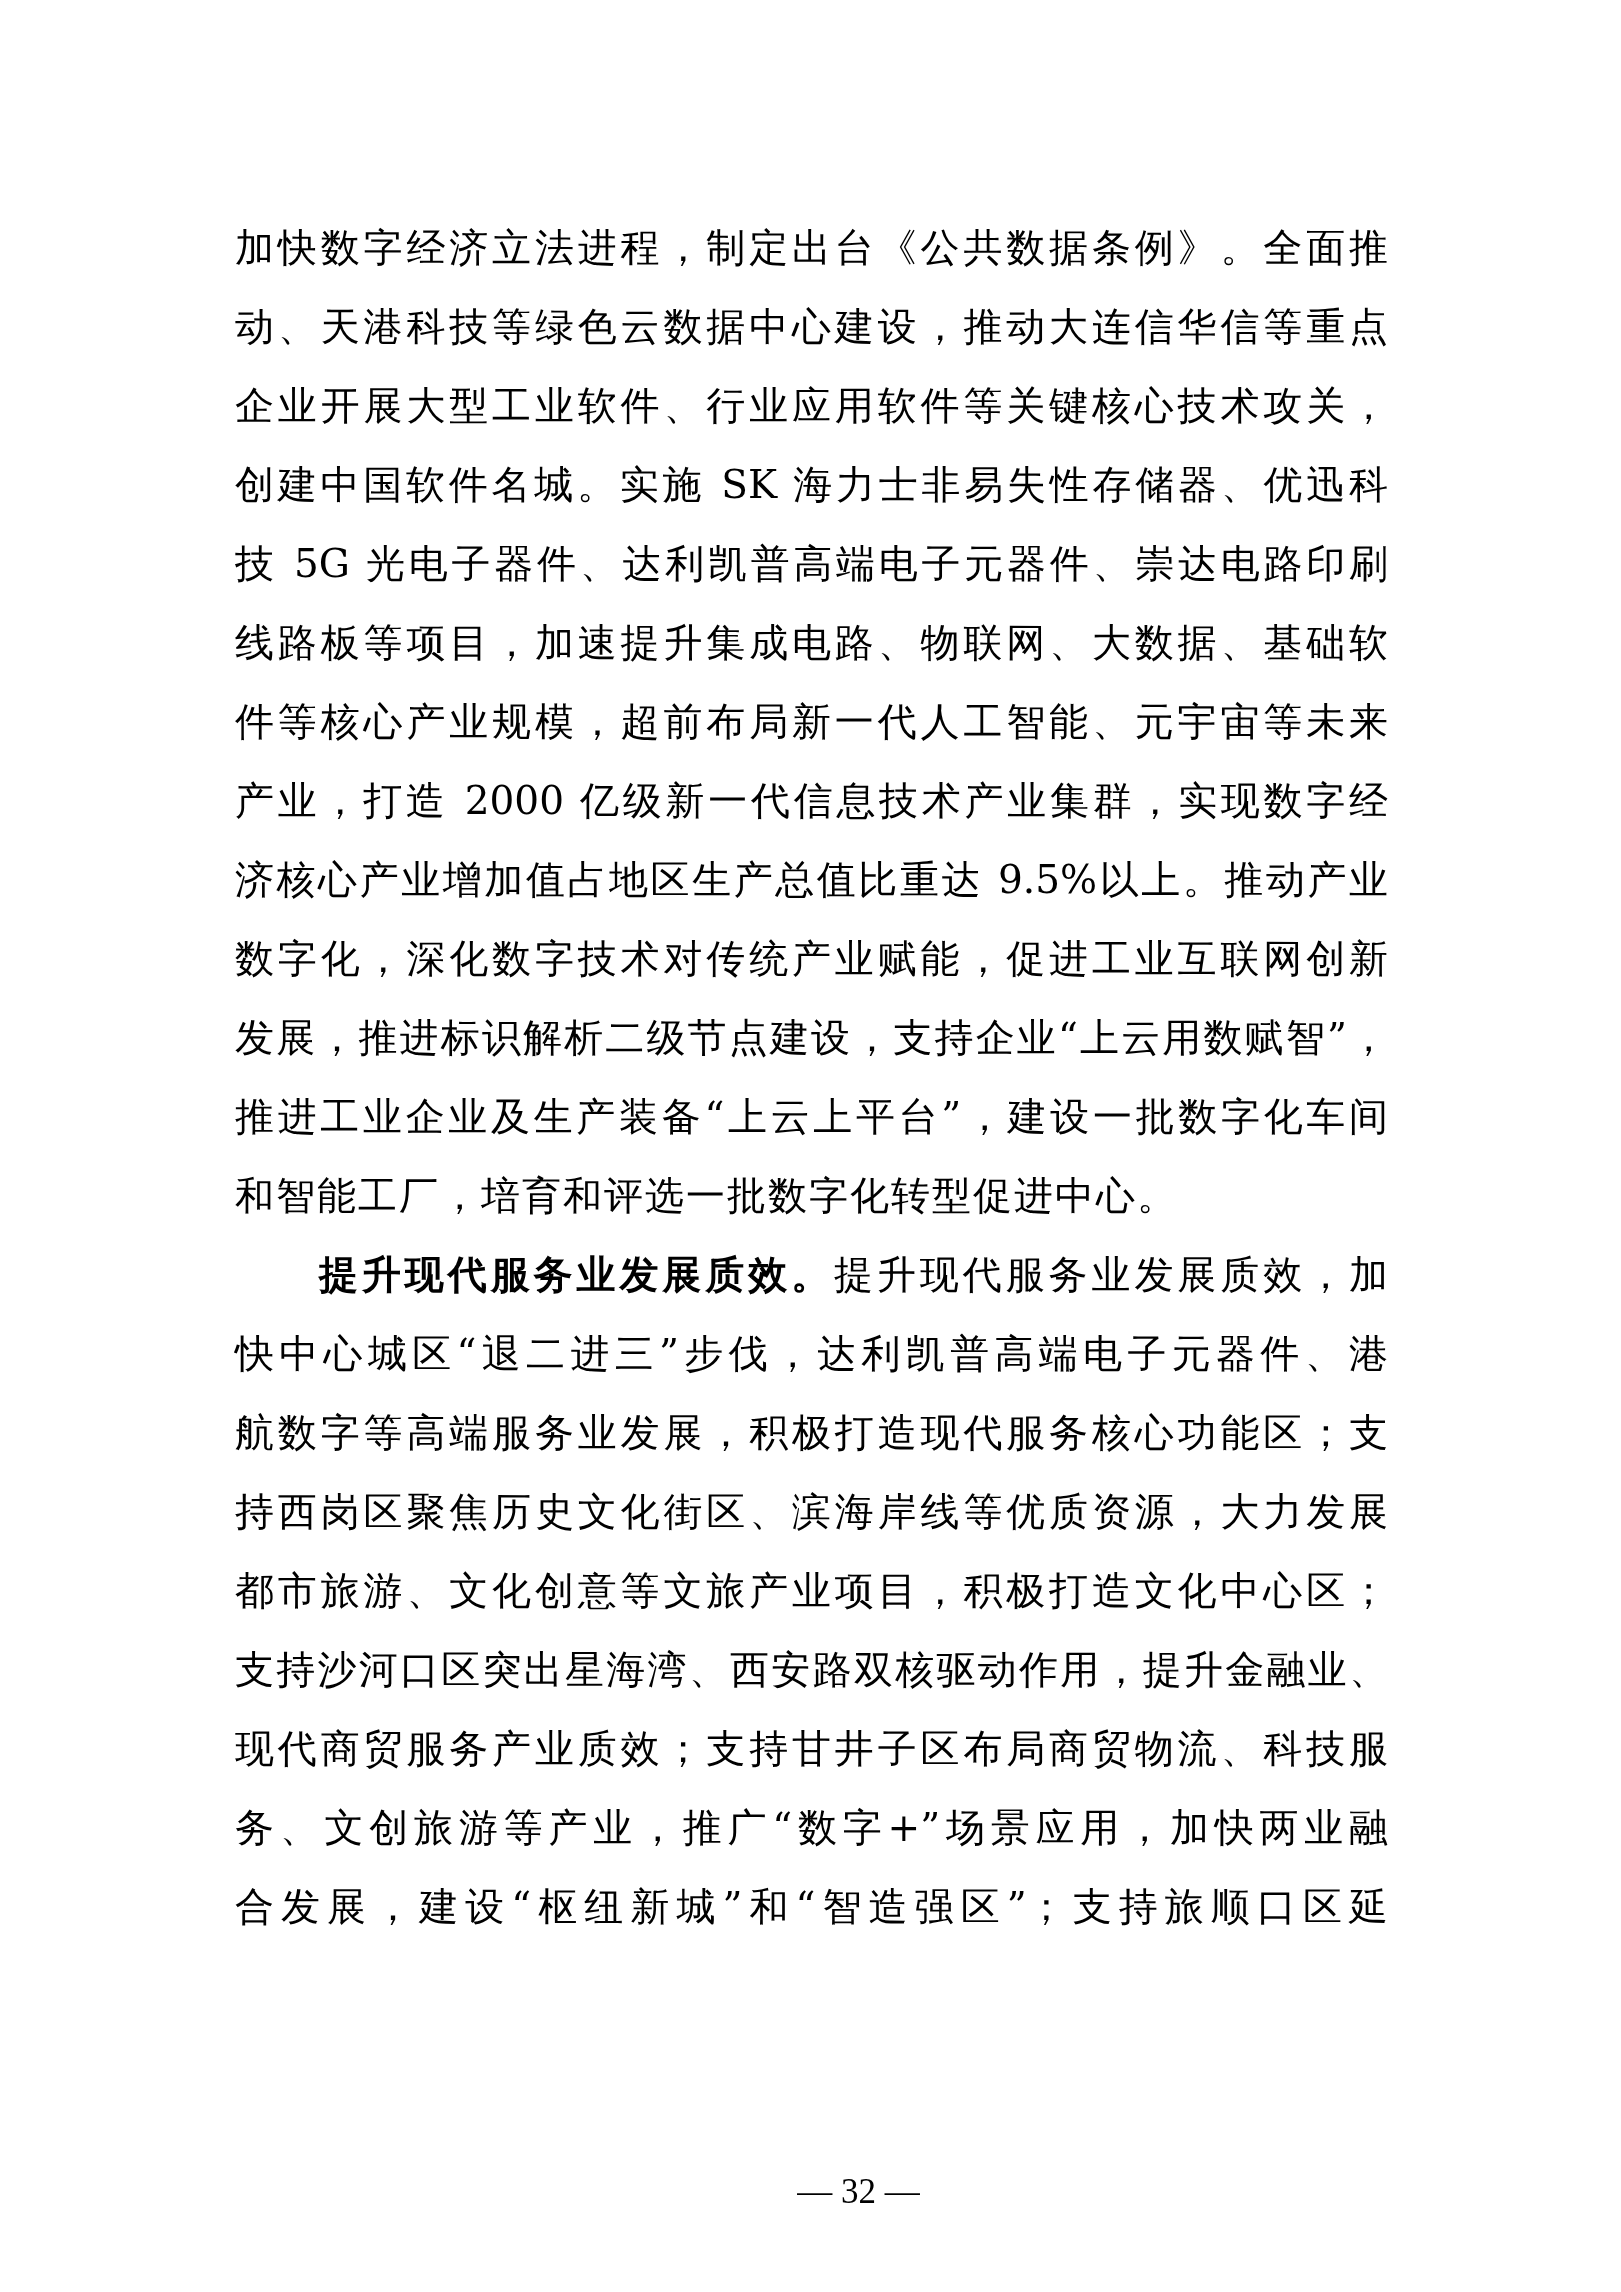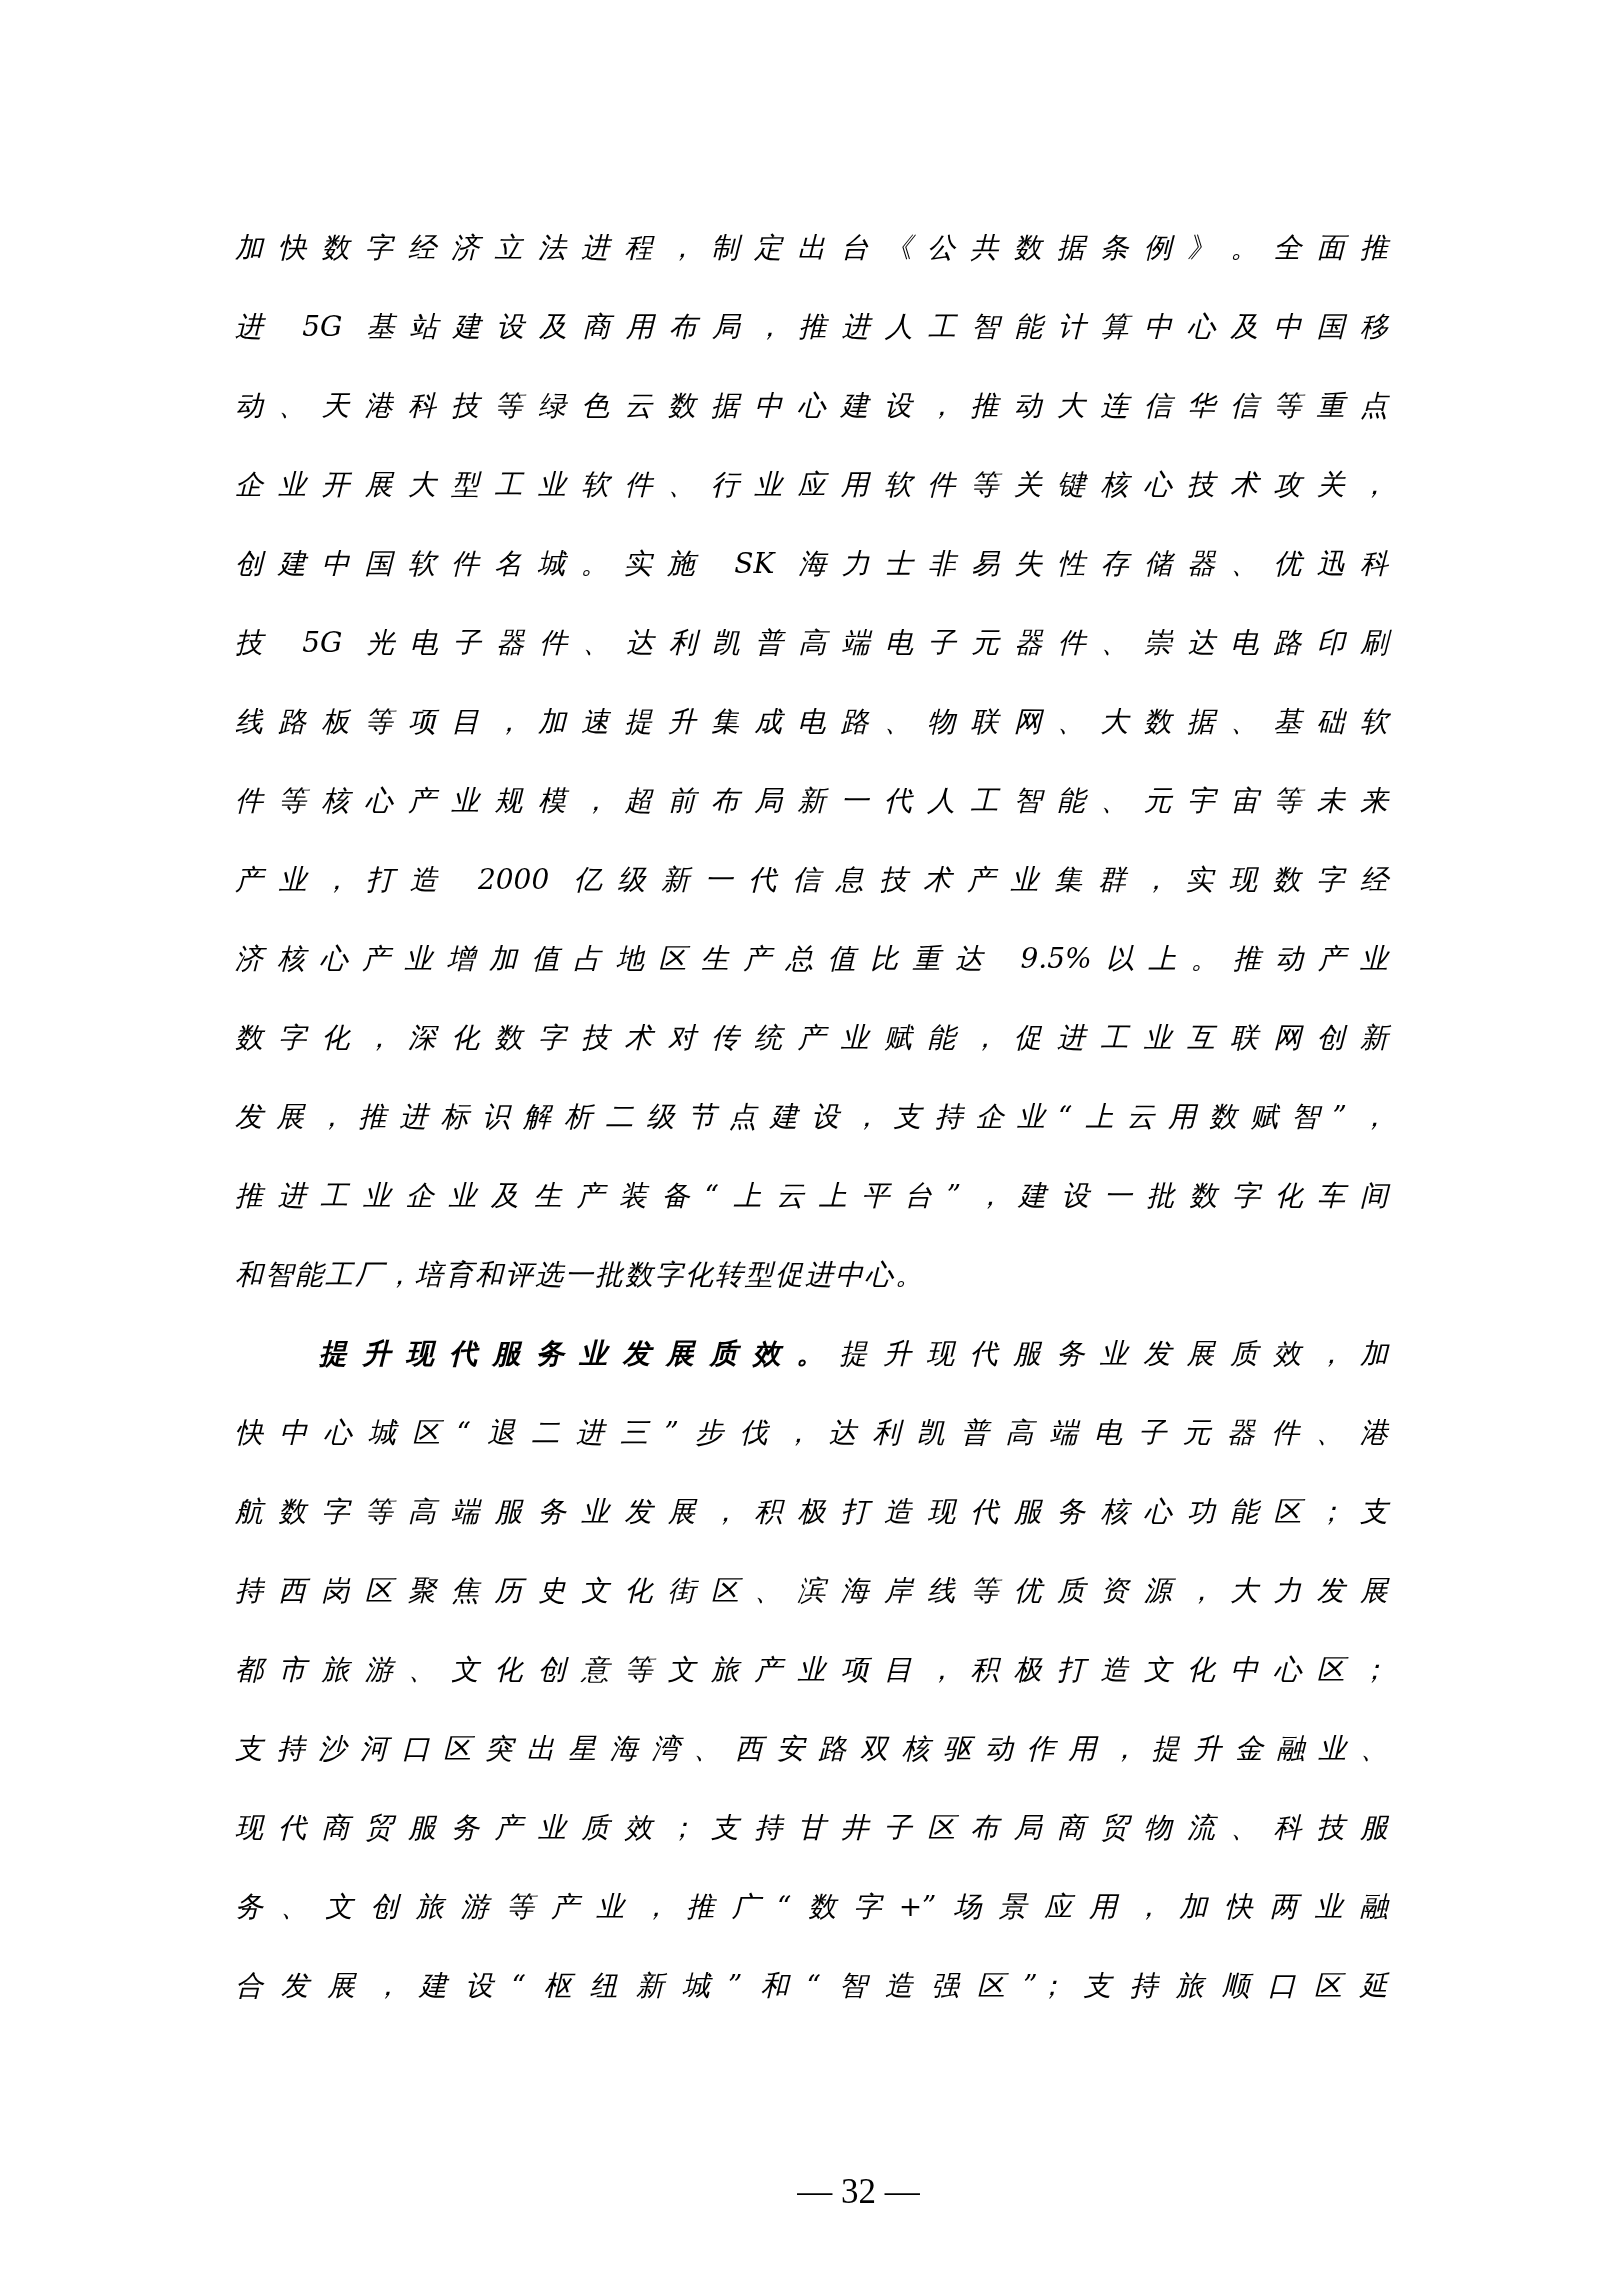--- a/index.html
+++ b/index.html
@@ -26,26 +26,25 @@
   .body-text {
     position: absolute;
     left: 235px;
     top: 218px;
     width: 1153px;
   }
   .line {
     display: block;
     height: 79px;
     line-height: 59px;
-    font-size: 28px;
+    font-size: 39px;
     white-space: nowrap;
     text-align: justify;
     text-align-last: justify;
     letter-spacing: 0;
-    font-style: italic;
   }
   .line.last {
     text-align: right;
     text-align-last: left;
     letter-spacing: 2px;
   }
   .line.indent {
     padding-left: 84px;
   }
   .bold {
@@ -65,21 +64,20 @@
   }
 </style>
 </head>
 <body>
 
 <div class="page">
   <div class="body-text">
 
     <div class="paragraph">
       <div class="line">加快数字经济立法进程，制定出台《公共数据条例》。全面推</div>
-      <div class="line">进 5G 基站建设及商用布局，推进人工智能计算中心及中国移</div>
       <div class="line">动、天港科技等绿色云数据中心建设，推动大连信华信等重点</div>
       <div class="line">企业开展大型工业软件、行业应用软件等关键核心技术攻关，</div>
       <div class="line">创建中国软件名城。实施 SK 海力士非易失性存储器、优迅科</div>
       <div class="line">技 5G 光电子器件、达利凯普高端电子元器件、崇达电路印刷</div>
       <div class="line">线路板等项目，加速提升集成电路、物联网、大数据、基础软</div>
       <div class="line">件等核心产业规模，超前布局新一代人工智能、元宇宙等未来</div>
       <div class="line">产业，打造 2000 亿级新一代信息技术产业集群，实现数字经</div>
       <div class="line">济核心产业增加值占地区生产总值比重达 9.5%以上。推动产业</div>
       <div class="line">数字化，深化数字技术对传统产业赋能，促进工业互联网创新</div>
       <div class="line">发展，推进标识解析二级节点建设，支持企业“上云用数赋智”，</div>

